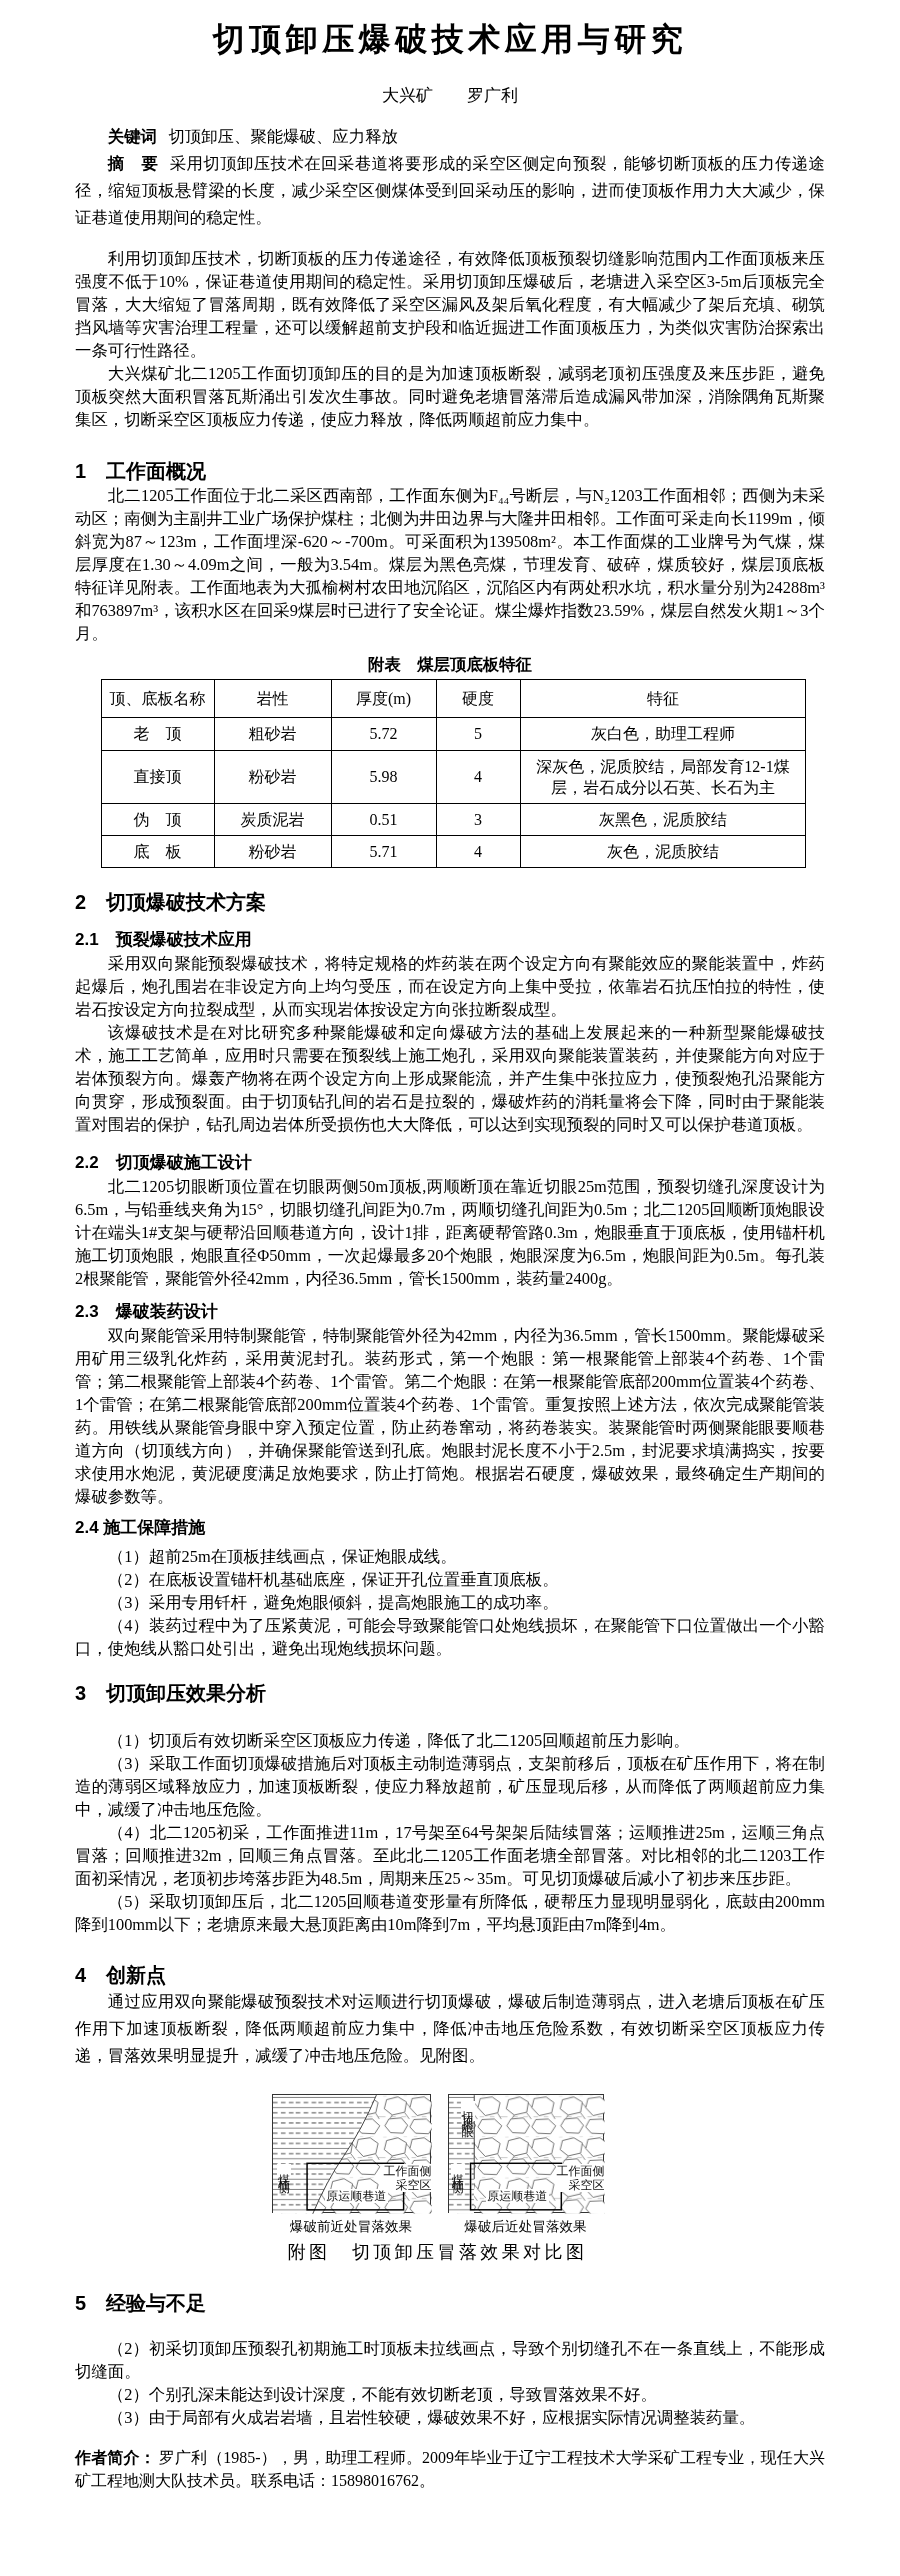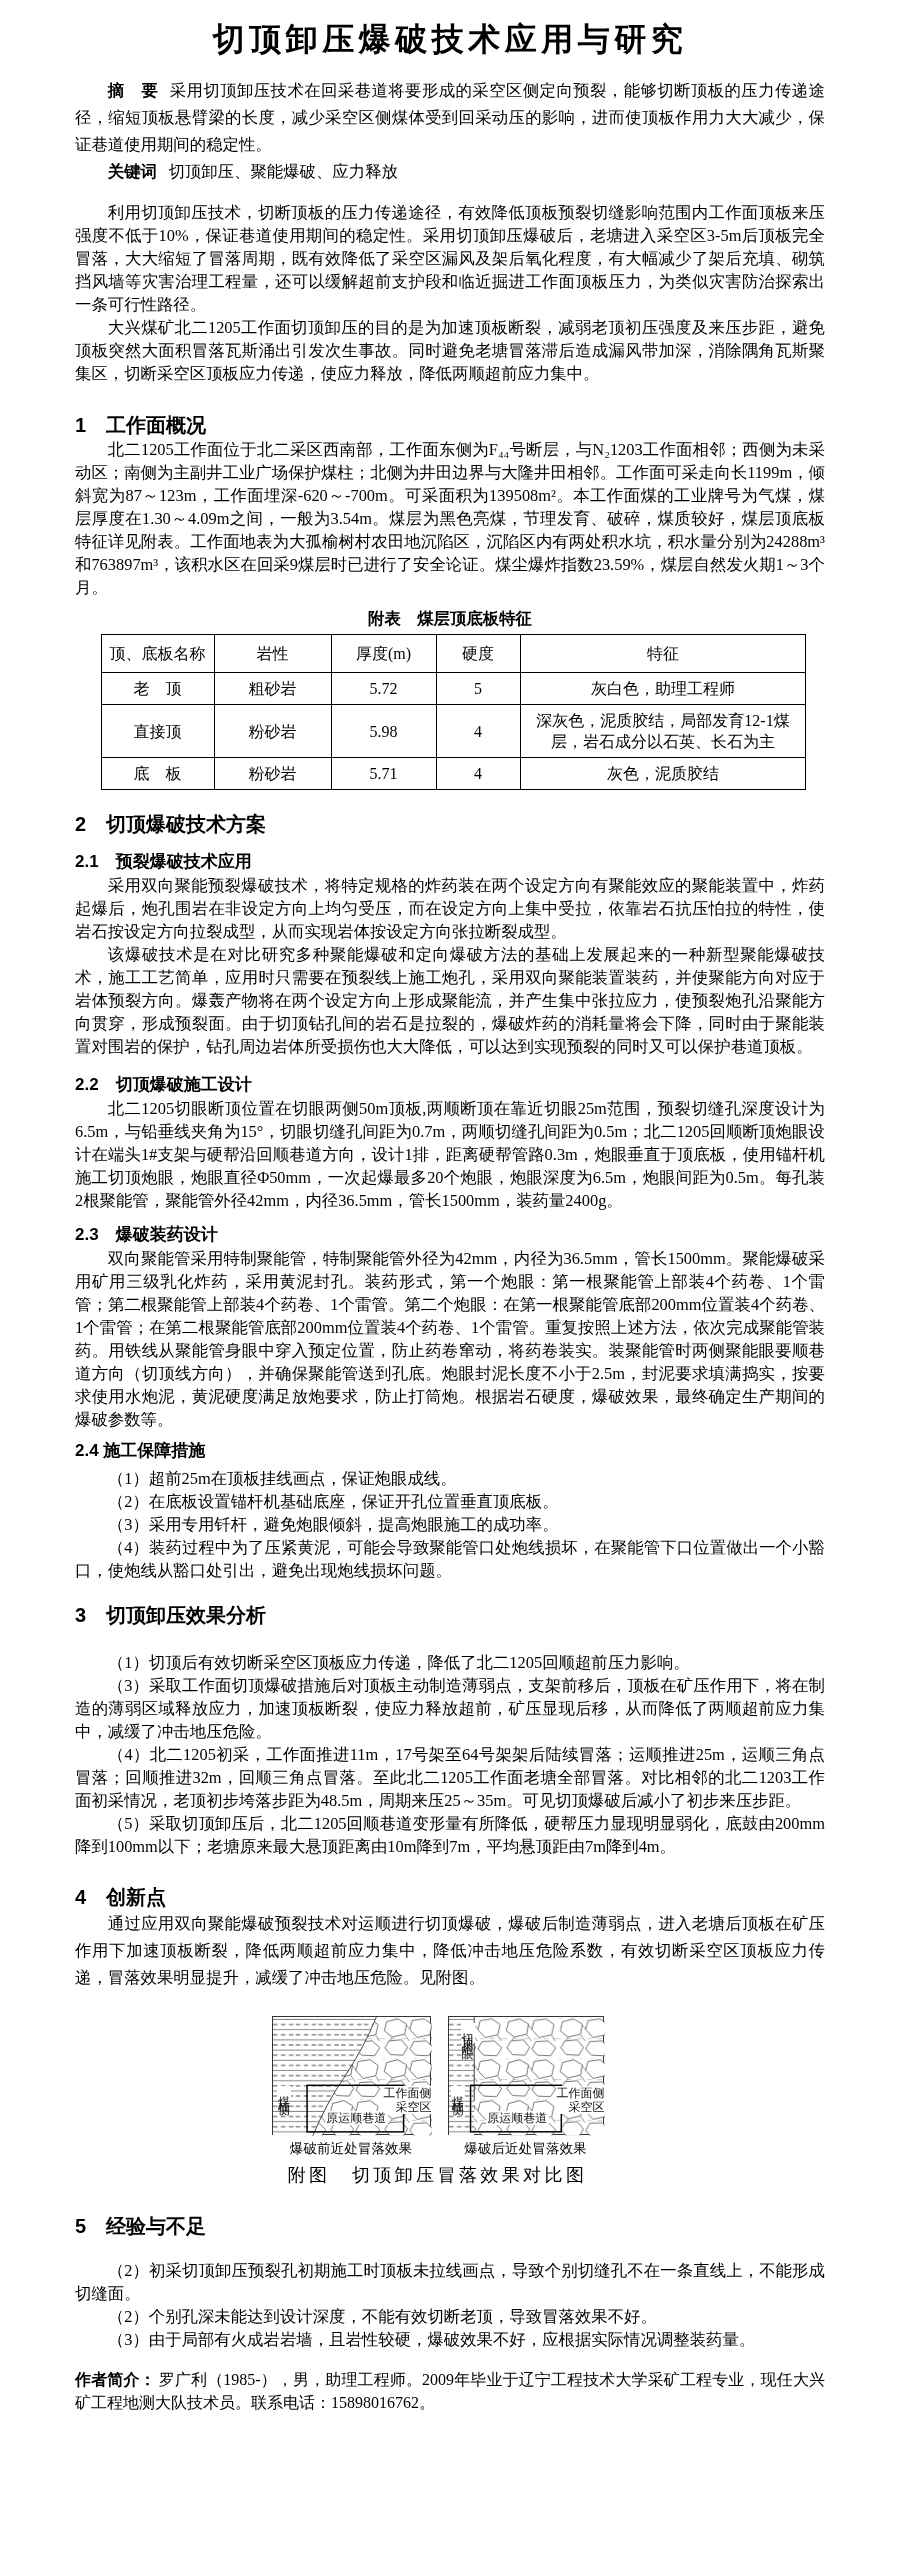--- a/index.html
+++ b/index.html
@@ -98,24 +98,25 @@
       <line x1="20" y1="35" x2="16" y2="41" stroke="#333" stroke-width="1"></line>
       <line x1="86" y1="32" x2="92" y2="42" stroke="#333" stroke-width="1"></line>
     </pattern>
   </defs>
 </svg>
 
 <div class="content">
 
   <h1 class="title">切顶卸压爆破技术应用与研究</h1>
 
+  <div class="authors">大兴矿　　罗广利</div>
 
   <div class="front-block">
+    <p><span class="lbl">关键词</span><span>切顶卸压、聚能爆破、应力释放</span></p>
     <p><span class="lbl">摘　要</span><span>采用切顶卸压技术在回采巷道将要形成的采空区侧定向预裂，能够切断顶板的压力传递途径，缩短顶板悬臂梁的长度，减少采空区侧煤体受到回采动压的影响，进而使顶板作用力大大减少，保证巷道使用期间的稳定性。</span></p>
-    <p><span class="lbl">关键词</span><span>切顶卸压、聚能爆破、应力释放</span></p>
   </div>
 
   <p class="body" style="margin-top:16px">利用切顶卸压技术，切断顶板的压力传递途径，有效降低顶板预裂切缝影响范围内工作面顶板来压强度不低于10%，保证巷道使用期间的稳定性。采用切顶卸压爆破后，老塘进入采空区3-5m后顶板完全冒落，大大缩短了冒落周期，既有效降低了采空区漏风及架后氧化程度，有大幅减少了架后充填、砌筑挡风墙等灾害治理工程量，还可以缓解超前支护段和临近掘进工作面顶板压力，为类似灾害防治探索出一条可行性路径。</p>
   <p class="body">大兴煤矿北二1205工作面切顶卸压的目的是为加速顶板断裂，减弱老顶初压强度及来压步距，避免顶板突然大面积冒落瓦斯涌出引发次生事故。同时避免老塘冒落滞后造成漏风带加深，消除隅角瓦斯聚集区，切断采空区顶板应力传递，使应力释放，降低两顺超前应力集中。</p>
 
   <h2 class="h-main mt-sec1">1　工作面概况</h2>
   <p class="body mt-s1p">北二1205工作面位于北二采区西南部，工作面东侧为F₄₄号断层，与N₂1203工作面相邻；西侧为未采动区；南侧为主副井工业广场保护煤柱；北侧为井田边界与大隆井田相邻。工作面可采走向长1199m，倾斜宽为87～123m，工作面埋深-620～-700m。可采面积为139508m²。本工作面煤的工业牌号为气煤，煤层厚度在1.30～4.09m之间，一般为3.54m。煤层为黑色亮煤，节理发育、破碎，煤质较好，煤层顶底板特征详见附表。工作面地表为大孤榆树村农田地沉陷区，沉陷区内有两处积水坑，积水量分别为24288m³和763897m³，该积水区在回采9煤层时已进行了安全论证。煤尘爆炸指数23.59%，煤层自然发火期1～3个月。</p>
 
   <div class="table-title mt-ttl">附表　煤层顶底板特征</div>
   <table class="strata mt-tbl">
@@ -142,20 +143,27 @@
         <td>5.72</td>
         <td>5</td>
         <td class="feat">灰白色，助理工程师</td>
       </tr>
       <tr>
         <td>直接顶</td>
         <td>粉砂岩</td>
         <td>5.98</td>
         <td>4</td>
         <td class="feat">深灰色，泥质胶结，局部发育12-1煤层，岩石成分以石英、长石为主</td>
+      </tr>
+      <tr>
+        <td>伪　顶</td>
+        <td>炭质泥岩</td>
+        <td>0.51</td>
+        <td>3</td>
+        <td class="feat">灰黑色，泥质胶结</td>
       </tr>
       <tr>
         <td>底　板</td>
         <td>粉砂岩</td>
         <td>5.71</td>
         <td>4</td>
         <td class="feat">灰色，泥质胶结</td>
       </tr>
     </tbody>
   </table>

